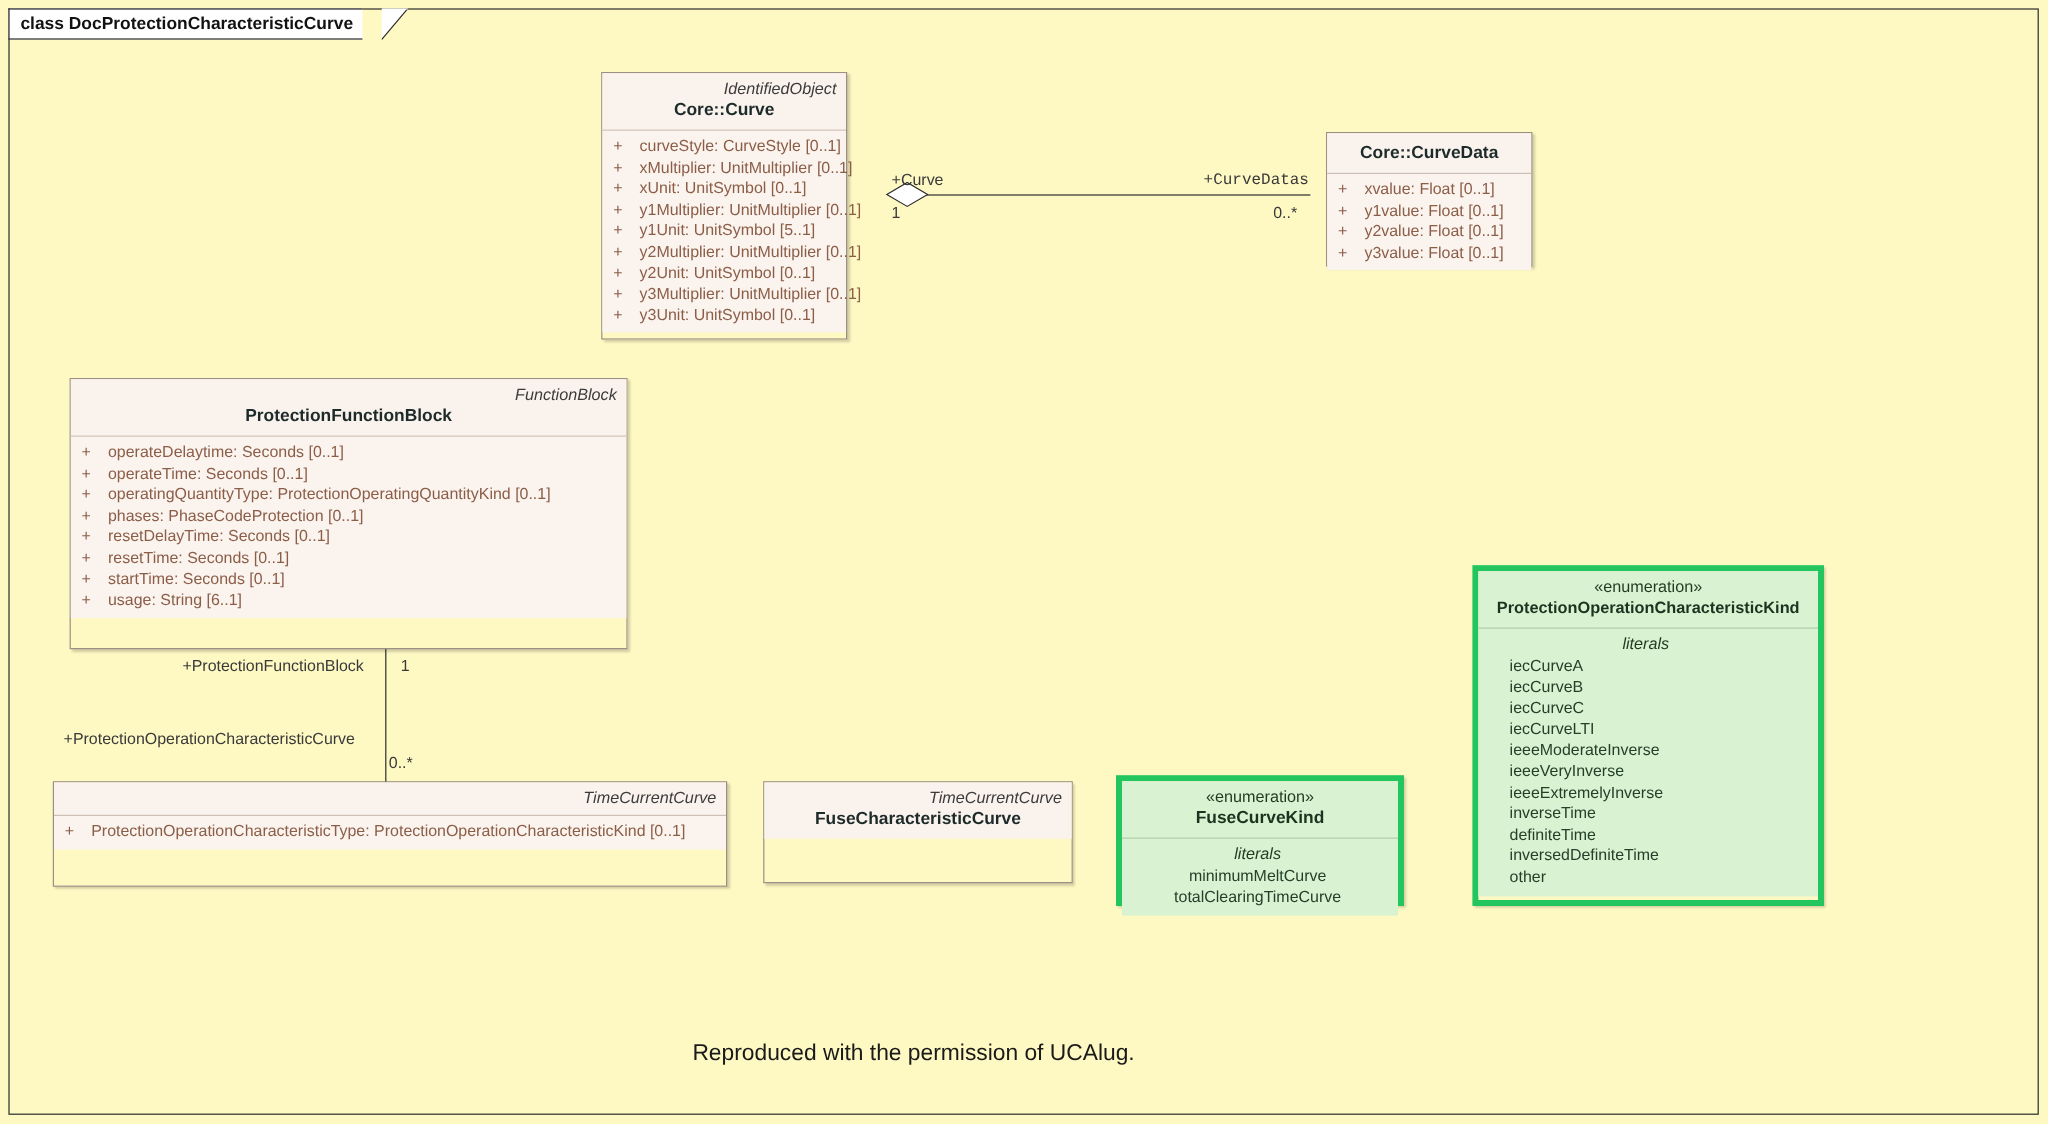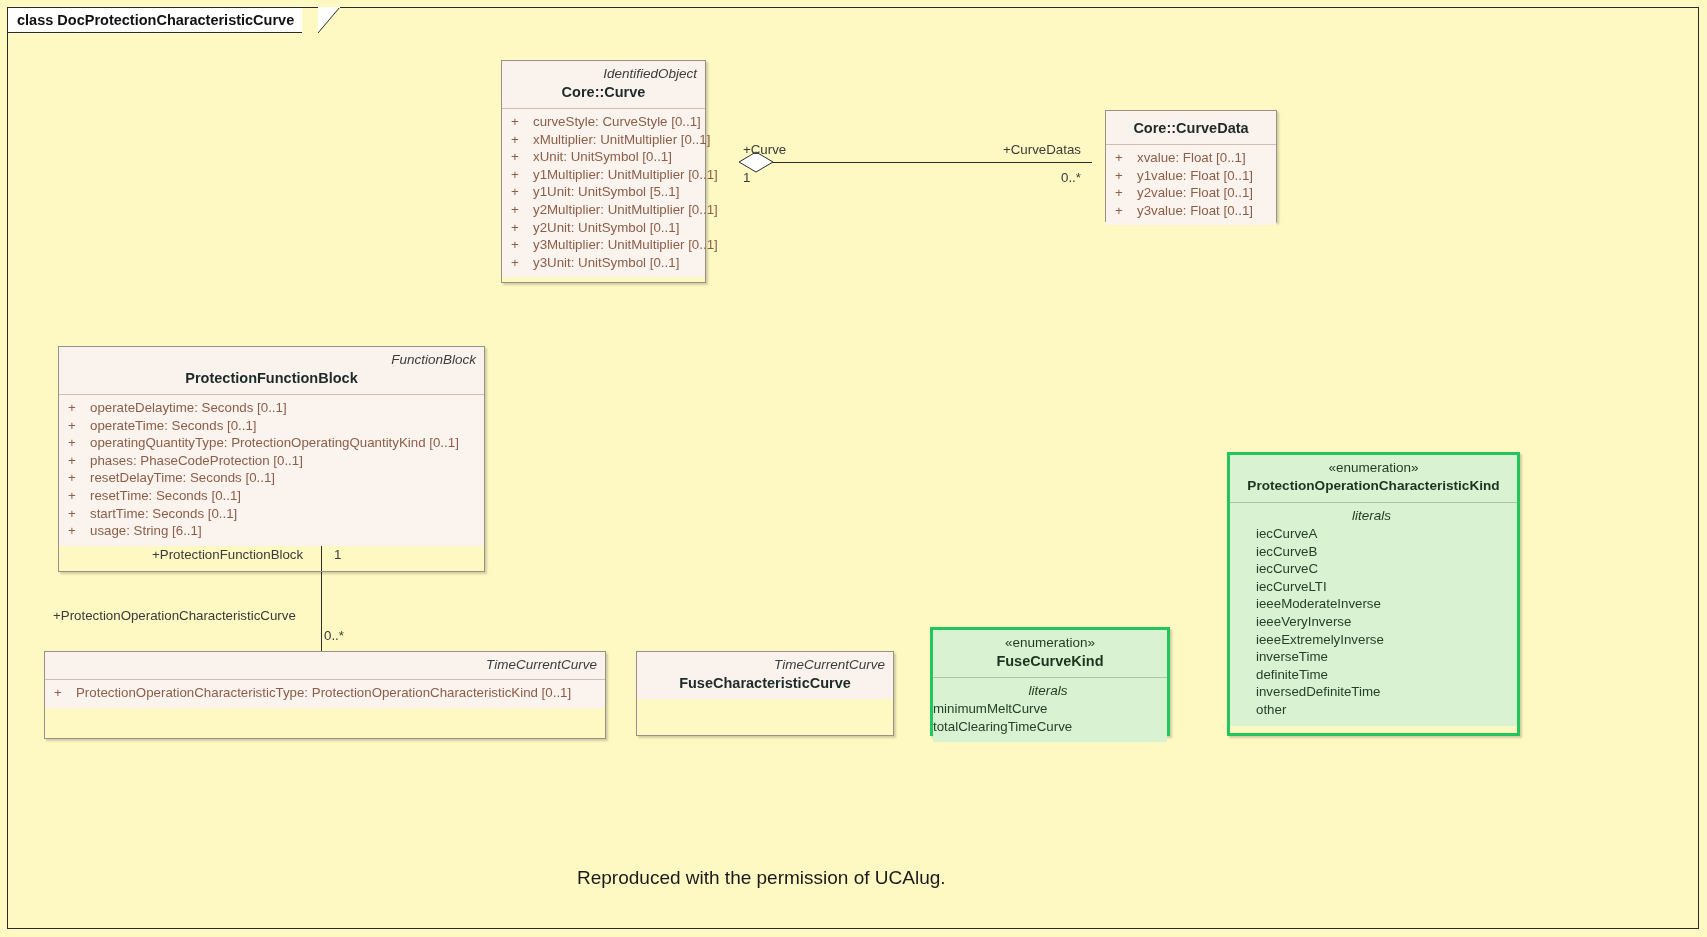--- a/index.html
+++ b/index.html
@@ -104,22 +104,23 @@
   .attr .vis {
     width: 22px;
     flex: 0 0 22px;
     color: #8b5e48;
   }
 
   
   .enumbox {
     position: absolute;
     box-sizing: border-box;
-    border: 3px solid #22c55e;
+    border: 5px solid #22c55e;
     box-shadow: 2px 2px 2px rgba(0,0,0,0.18);
+    margin-top: 19px;
   }
   .enumbox .head {
     background: #d9f2d2;
     border-bottom: 1px solid #a9c9a4;
     padding: 4px 8px 6px 8px;
     box-sizing: border-box;
   }
   .enumbox .estereo {
     text-align: center;
     font-size: 13.5px;
@@ -147,21 +148,21 @@
     color: #1f3a1f;
     line-height: 19px;
   }
   .lit {
     font-size: 13.3px;
     color: #24402a;
     line-height: 17.6px;
     padding-left: 26px;
     white-space: nowrap;
   }
-  .lit.centered { text-align: left; padding-left: 0; }
+  .lit.centered { text-align: center; padding-left: 0; }
 
   
   .line {
     position: absolute;
     background: #2d2d2d;
   }
   .hline { height: 1px; }
   .vline { width: 1px; }
 
   .edgelabel {
@@ -202,21 +203,21 @@
     <line x1="22" y1="0" x2="0" y2="26" stroke="#2b2b2b" stroke-width="1"></line>
     <line x1="0" y1="0" x2="22" y2="0" stroke="#ffffff" stroke-width="2"></line>
   </svg>
 
   <div class="line hline" style="left:772px; top:162px; width:320px;"></div>
   <svg class="diamond" style="left:738px; top:150px; width:36px; height:24px;" viewBox="0 0 36 24">
     <polygon points="1,12 18,2 35,12 18,22" fill="#ffffff" stroke="#2d2d2d" stroke-width="1"></polygon>
   </svg>
   <div class="edgelabel" style="left:743px; top:142px;">+Curve</div>
   <div class="mult" style="left:743px; top:170px;">1</div>
-  <div class="edgelabel" style="left:1003px; top:142px;">+CurveDatas</div>
+  <div class="edgelabel" style="left:1003px; top:142px;font-family:Liberation Mono, monospace;">+CurveDatas</div>
   <div class="mult" style="left:1061px; top:170px;">0..*</div>
 
   <div class="line vline" style="left:321px; top:540px; height:112px;"></div>
   <div class="edgelabel" style="left:152px; top:547px;">+ProtectionFunctionBlock</div>
   <div class="mult" style="left:334px; top:547px;">1</div>
   <div class="edgelabel" style="left:53px; top:608px;">+ProtectionOperationCharacteristicCurve</div>
   <div class="mult" style="left:324px; top:628px;">0..*</div>
 
   <div class="umlbox" style="left:501px; top:60px; width:205px; height:223px;">
     <div class="head">
@@ -280,21 +281,21 @@
         <span class="vis">+</span>
         <span>y2value: Float [0..1]</span>
       </div>
       <div class="attr">
         <span class="vis">+</span>
         <span>y3value: Float [0..1]</span>
       </div>
     </div>
   </div>
 
-  <div class="umlbox" style="left:58px; top:315px; width:427px; height:226px;margin-top:31px;">
+  <div class="umlbox" style="left:58px; top:315px; width:465px; height:226px;">
     <div class="head">
       <div class="stereo">FunctionBlock</div>
       <div class="cname">ProtectionFunctionBlock</div>
     </div>
     <div class="body">
       <div class="attr">
         <span class="vis">+</span>
         <span>operateDelaytime: Seconds [0..1]</span>
       </div>
       <div class="attr">

